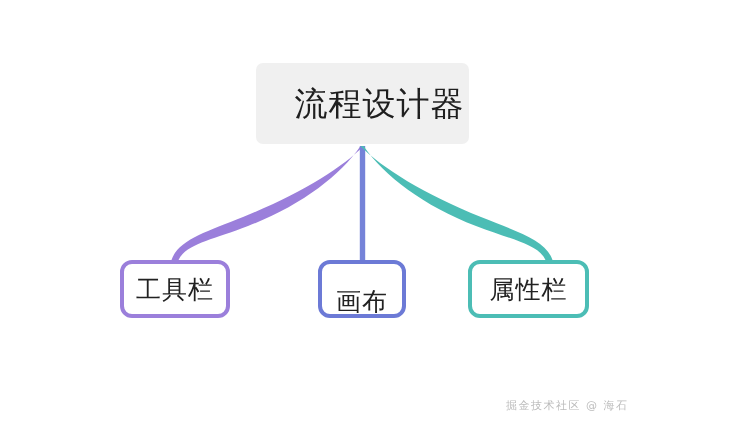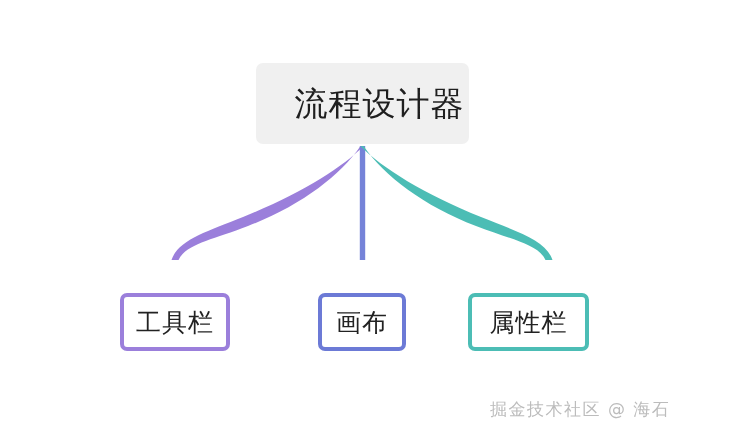--- a/index.html
+++ b/index.html
@@ -51,56 +51,56 @@
     font-size: 33px;
     color: #1f1f1f;
     letter-spacing: 1px;
   }
 
   
   .child-node {
     background: #ffffff;
     border-style: solid;
     border-width: 4px;
-    border-radius: 7px;
-    margin-top: 33px;
+    border-radius: 12px;
   }
   .child-node .node-label {
     font-size: 25px;
     color: #222222;
     letter-spacing: 1px;
   }
 
   #node-toolbar {
     left: 120px;
     top: 260px;
     width: 110px;
     height: 58px;
     border-color: #9b7fdb;
   }
   #node-canvasbox {
     left: 318px;
     top: 260px;
     width: 88px;
     height: 58px;
     border-color: #6c7ad6;
+    align-items: flex-end;
   }
   #node-props {
     left: 468px;
     top: 260px;
     width: 121px;
     height: 58px;
     border-color: #4cbdb5;
   }
 
   #watermark {
     position: absolute;
-    left: 490px;
+    left: 506px;
     top: 398px;
-    font-size: 17px;
+    font-size: 11px;
     color: #bcbcbc;
     letter-spacing: 1.5px;
     white-space: nowrap;
   }
 </style>
 </head>
 <body>
 
 <div id="canvas">
 

